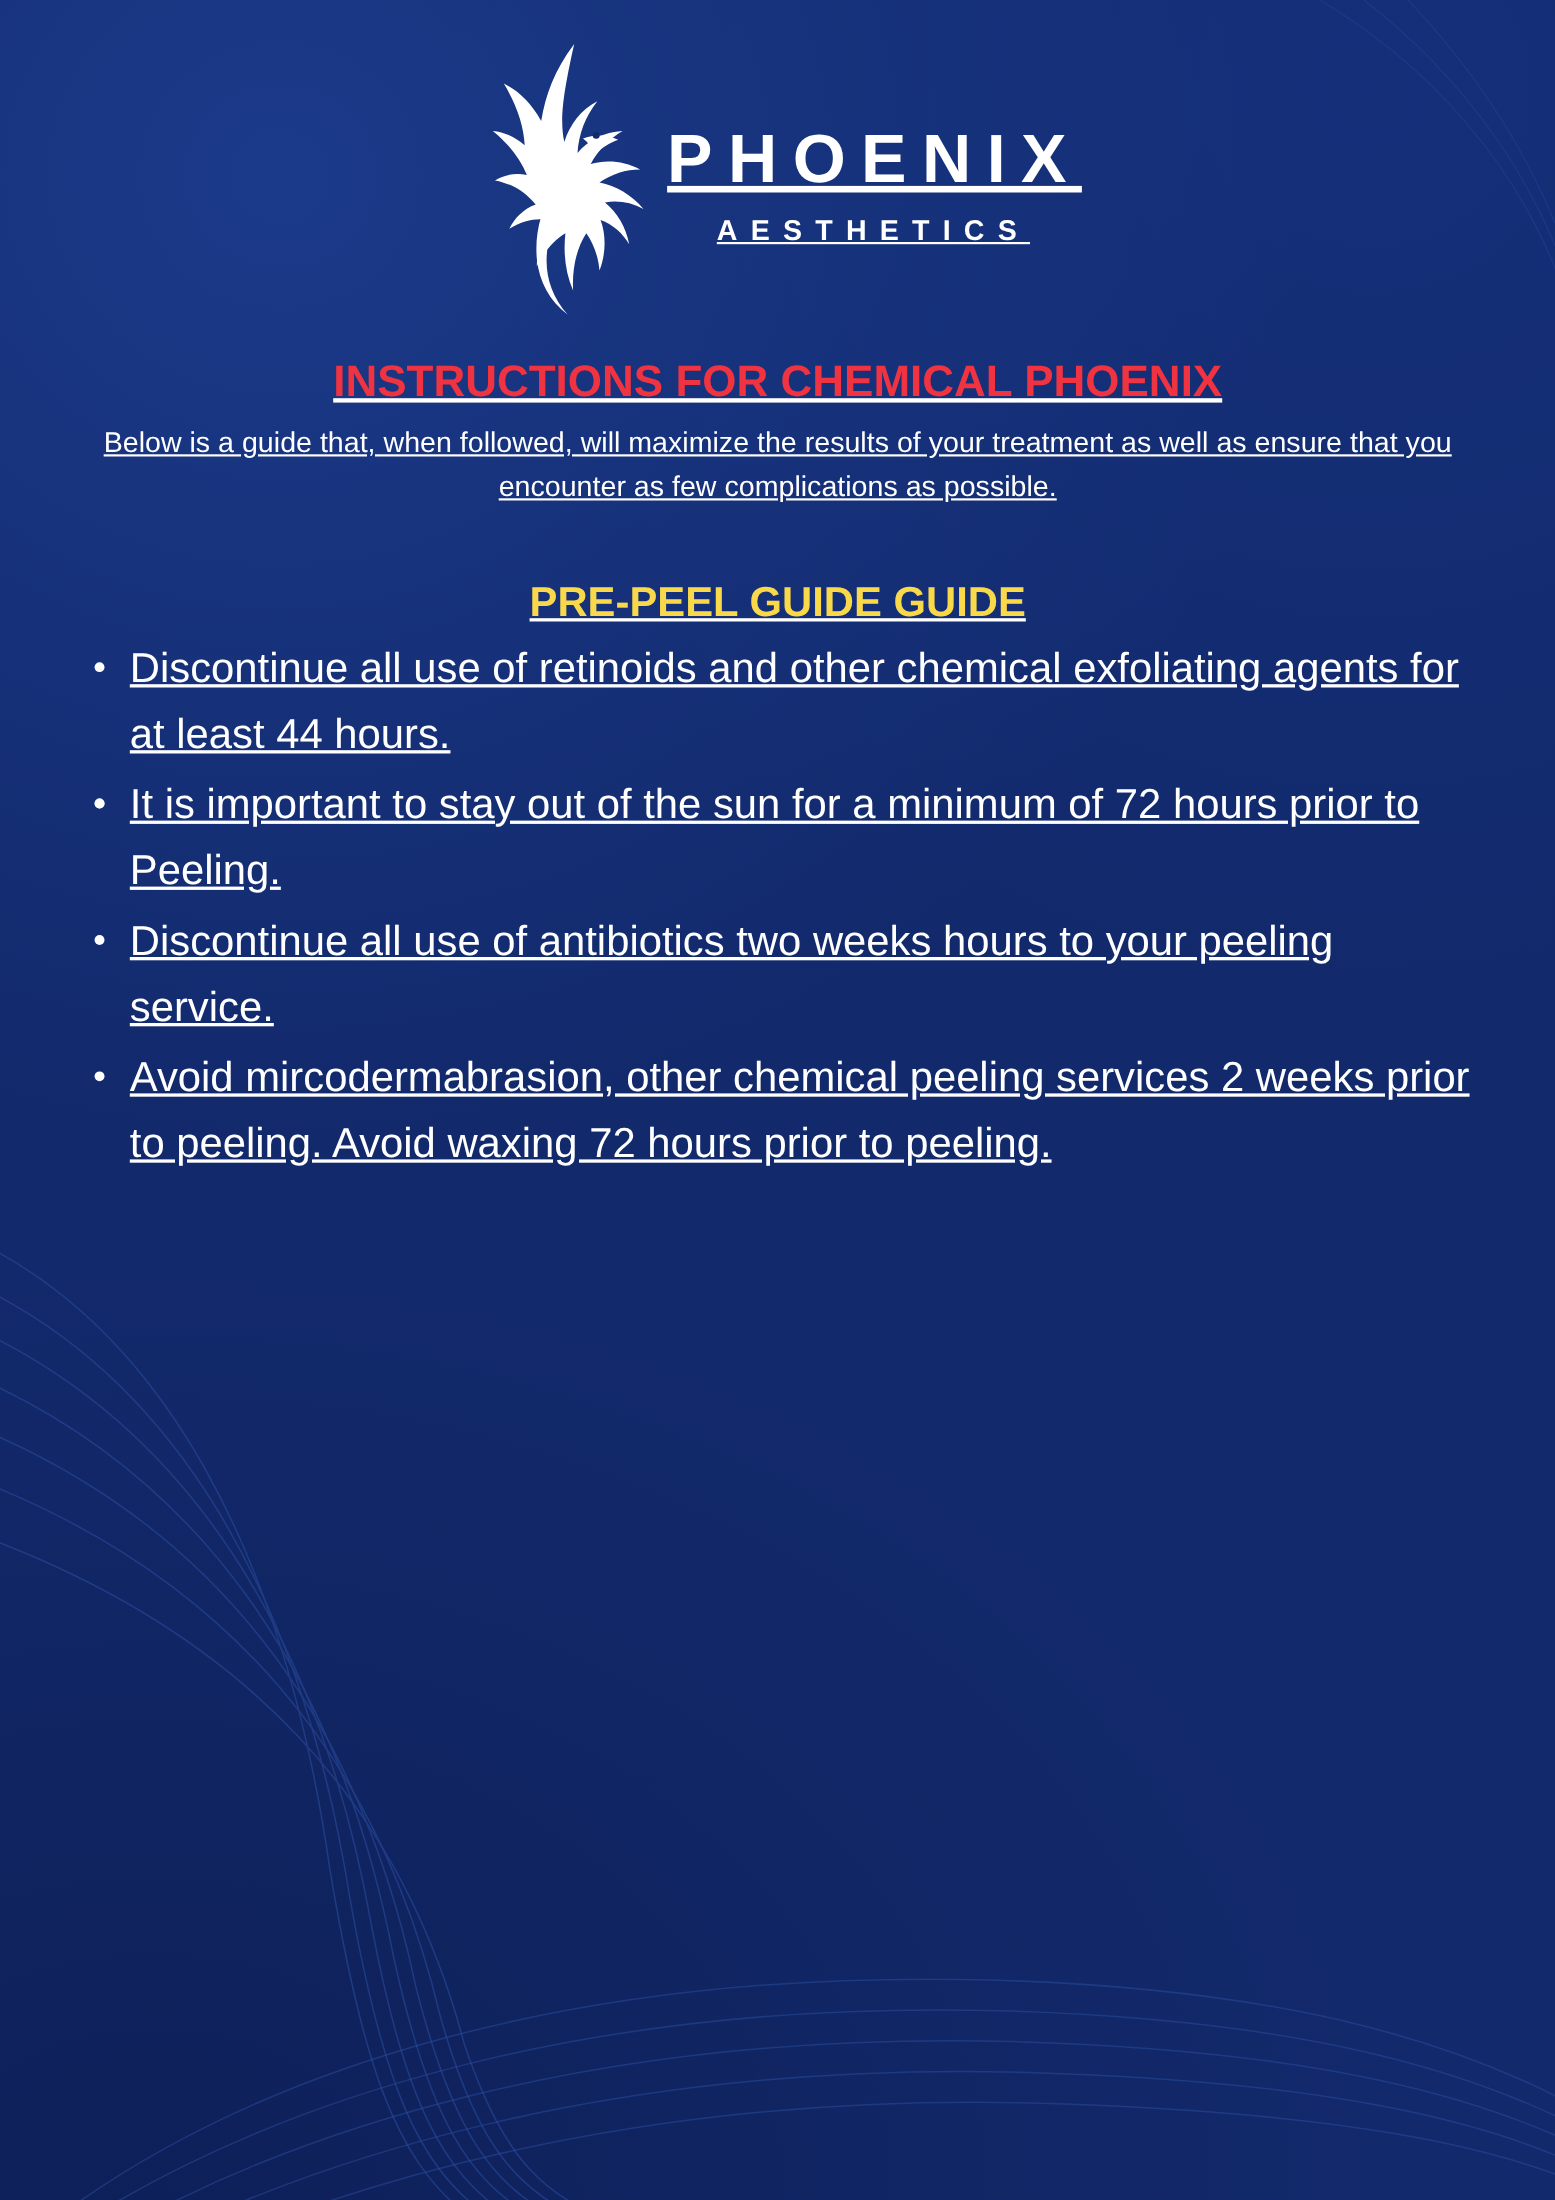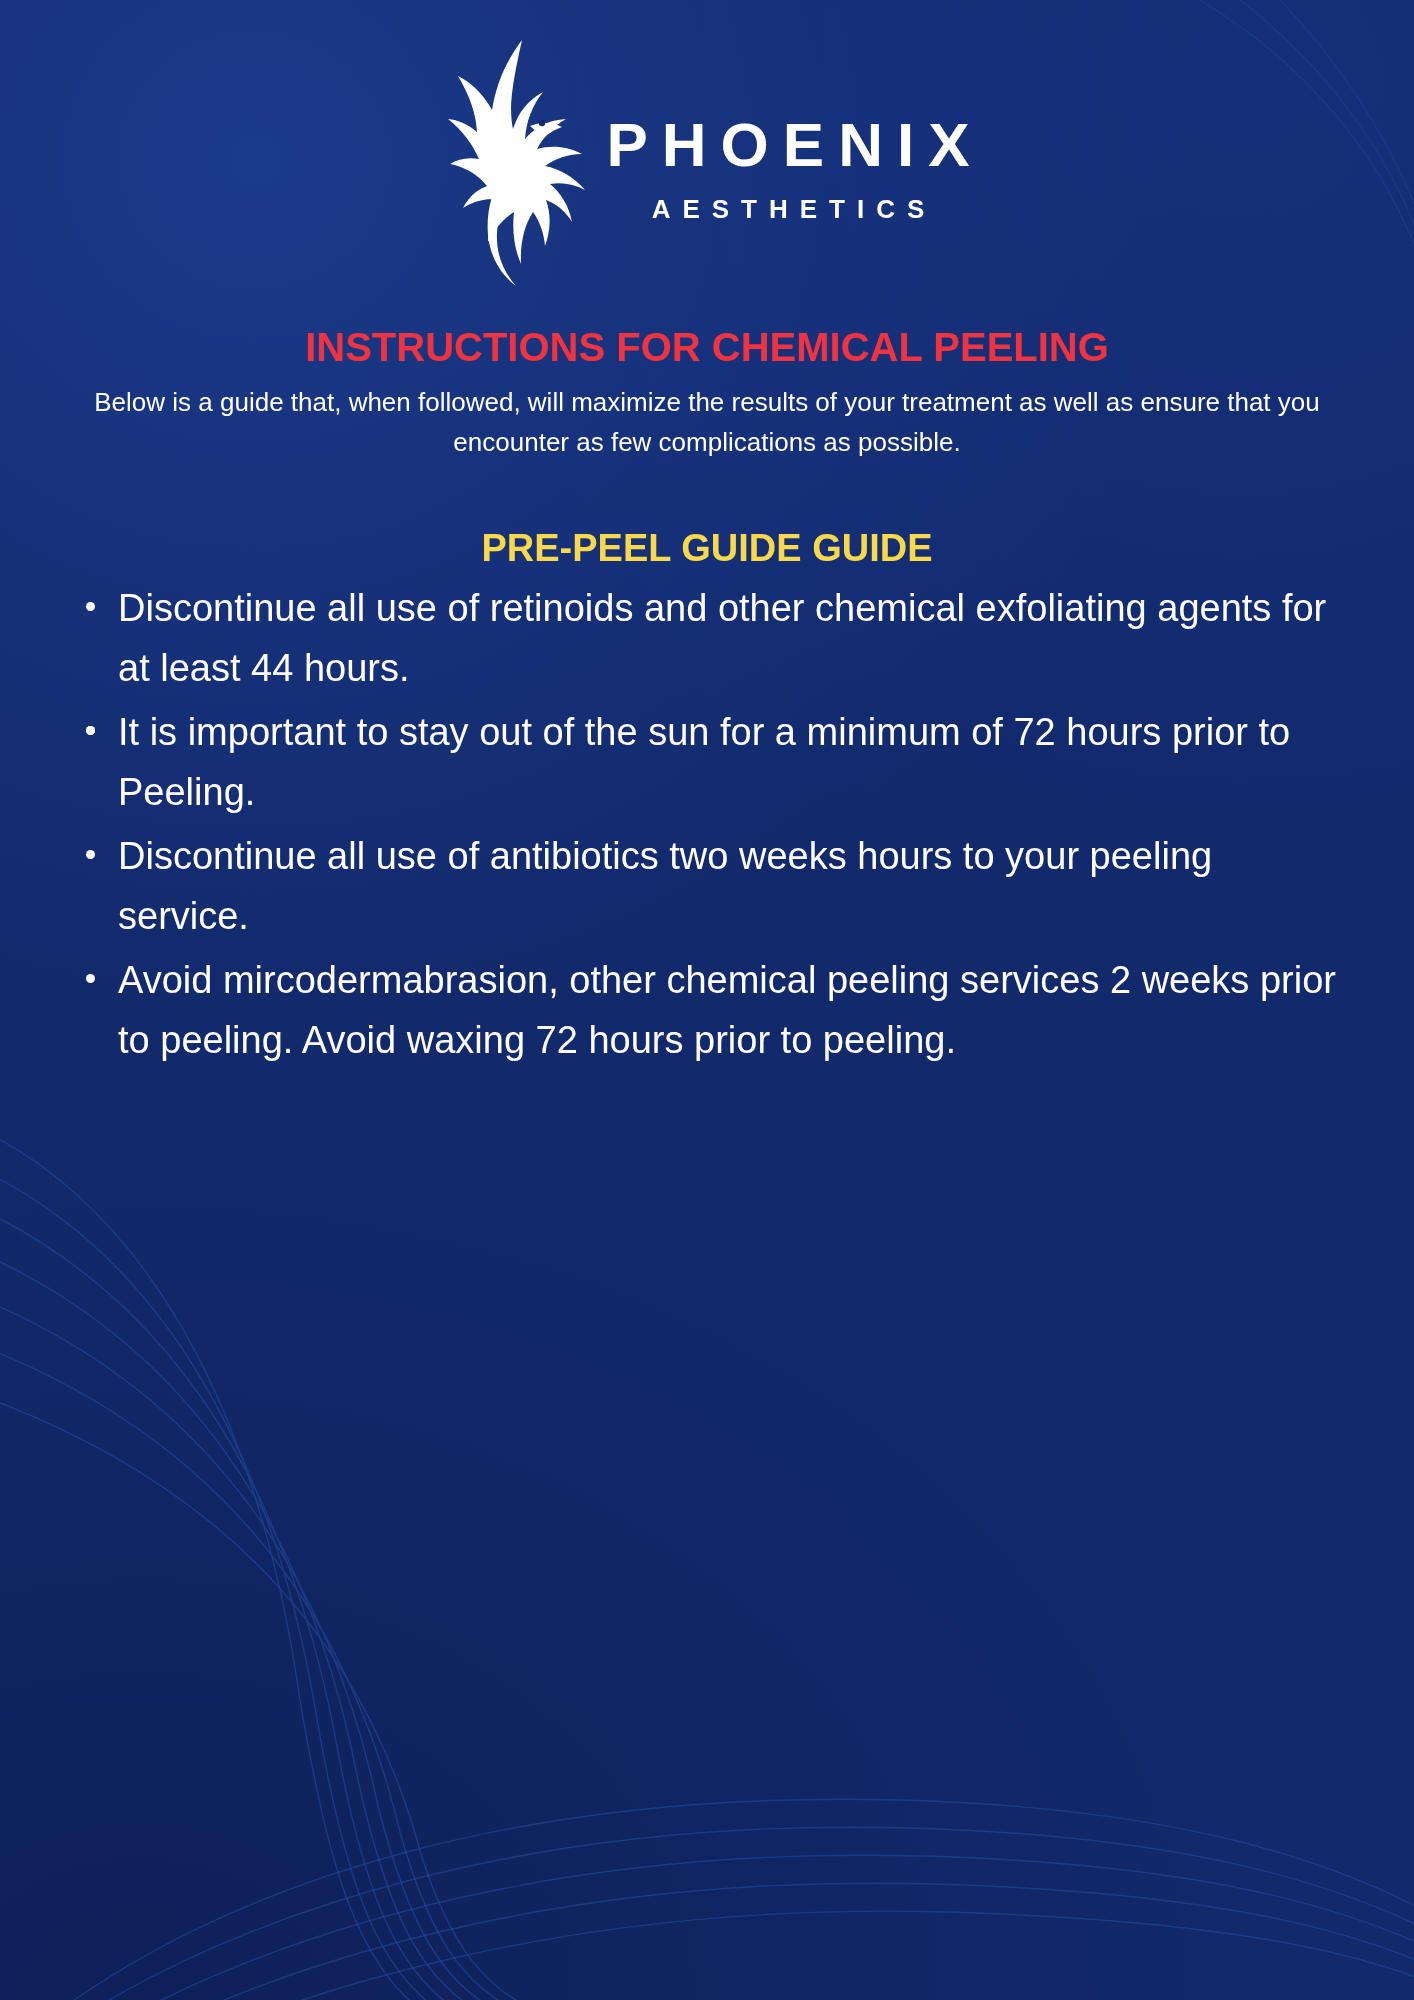--- a/index.html
+++ b/index.html
@@ -42,20 +42,21 @@
   }
 
   
   .page {
     position: relative;
     z-index: 2;
     width: 1414px;
     height: 1764px;
     box-sizing: border-box;
     padding: 0 42px;
+    text-decoration: underline;
   }
 
   
   .logo-block {
     padding-top: 30px;
     display: flex;
     align-items: center;
     justify-content: center;
   }
   .logo-inner {
@@ -195,21 +196,21 @@
         </g>
         <circle cx="112" cy="93" r="3.2" fill="#12296b"></circle>
       </svg>
       <div class="wordmark">
         <div class="brand-main">PHOENIX</div>
         <div class="brand-sub">AESTHETICS</div>
       </div>
     </div>
   </div>
 
-  <div class="title">INSTRUCTIONS FOR CHEMICAL PEELING</div>
+  <div class="title">INSTRUCTIONS FOR CHEMICAL PHOENIX</div>
 
   <div class="intro">Below is a guide that, when followed, will maximize the results of your treatment as well as ensure that you encounter as few complications as possible.</div>
 
   <div class="section-title">PRE-PEEL GUIDE GUIDE</div>
 
   <ul class="bullets">
     <li>
       <span class="dot"></span>
       <span class="txt">Discontinue all use of retinoids and other chemical exfoliating agents for at least 44 hours.</span>
     </li>

